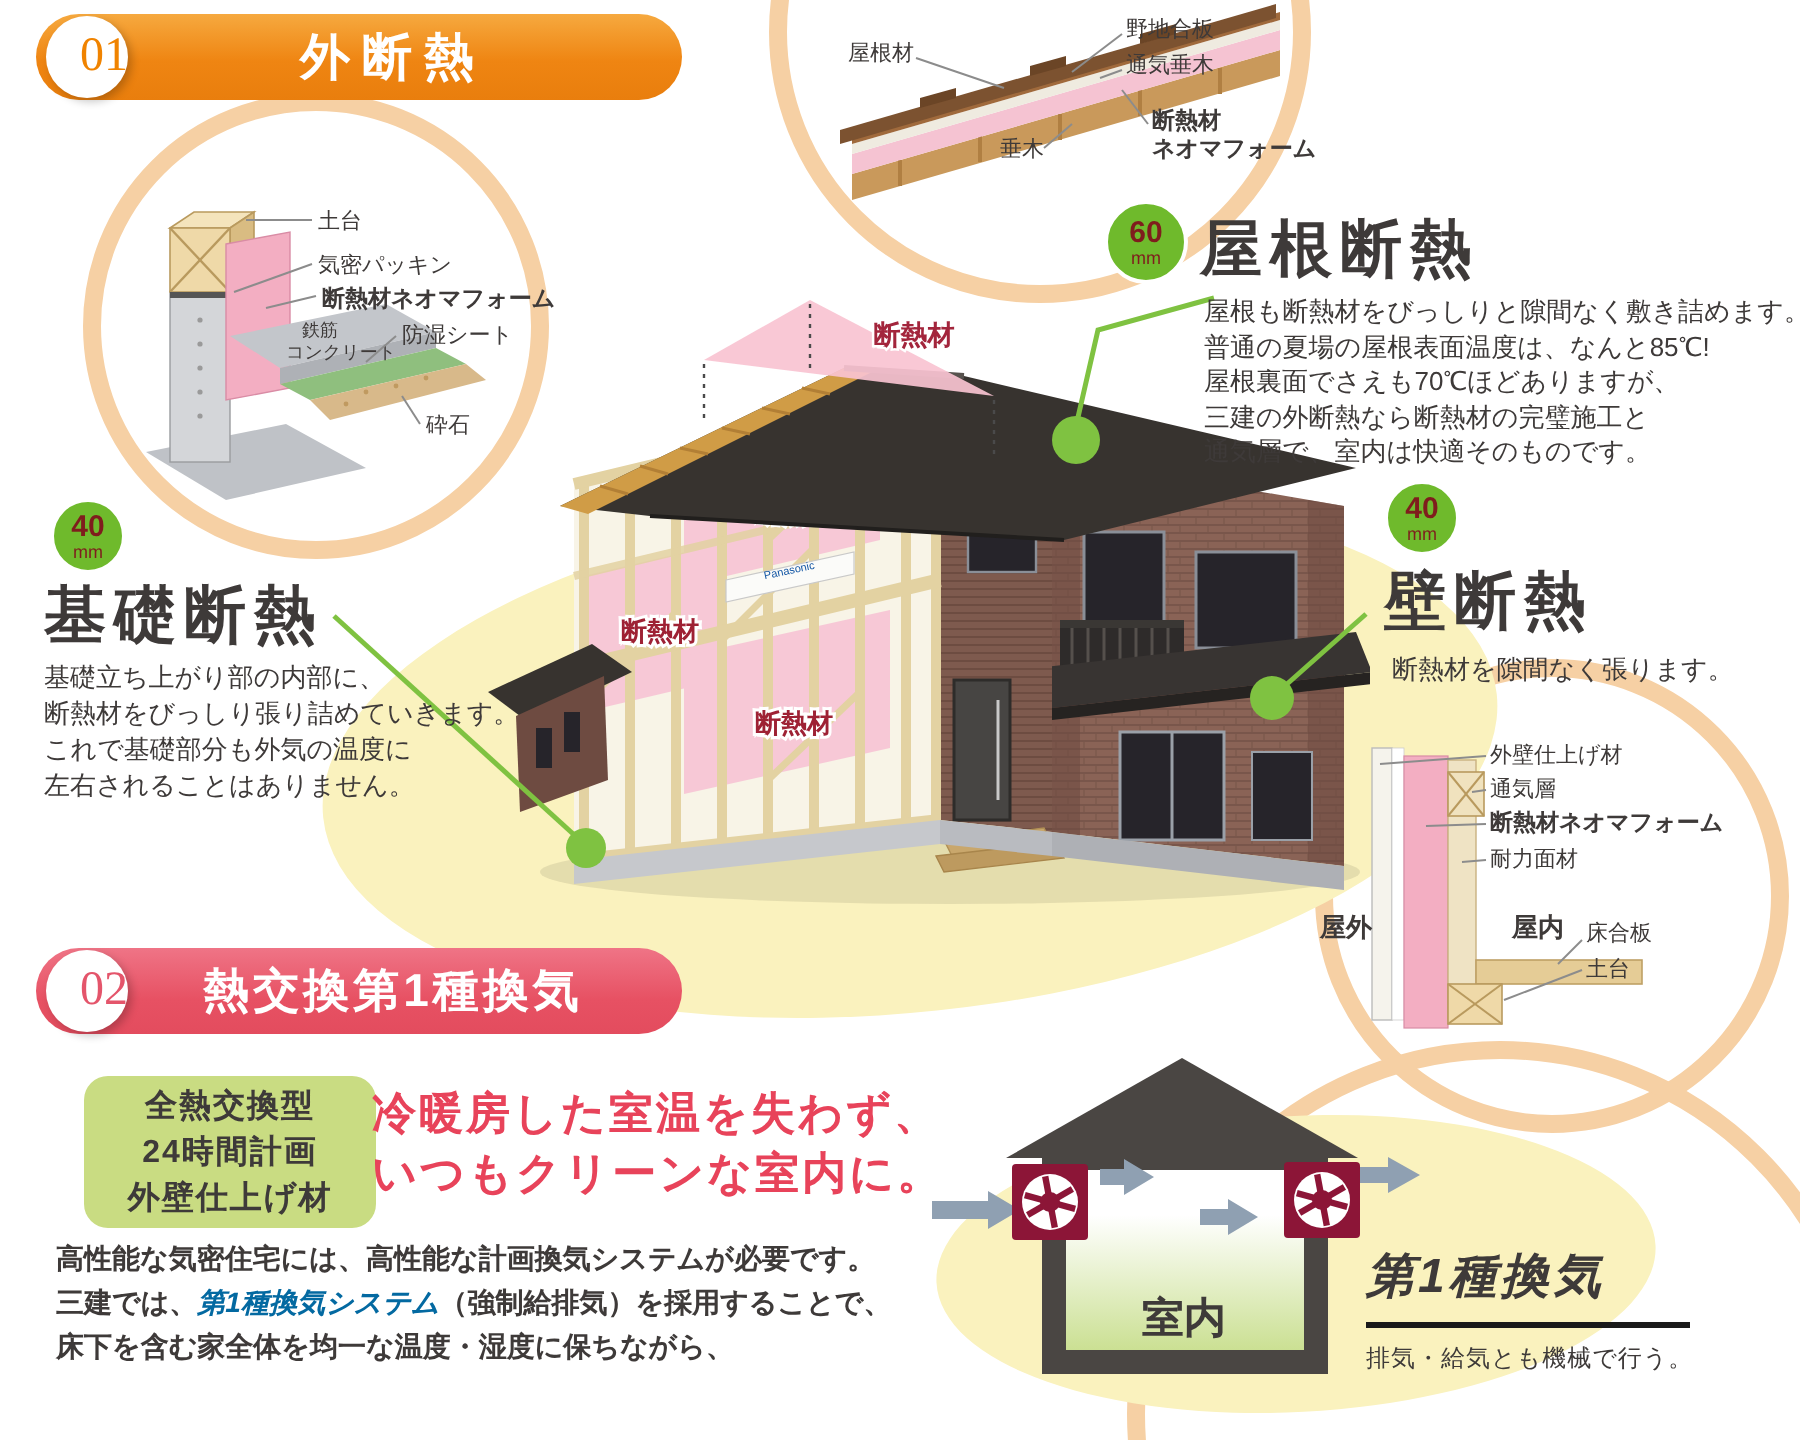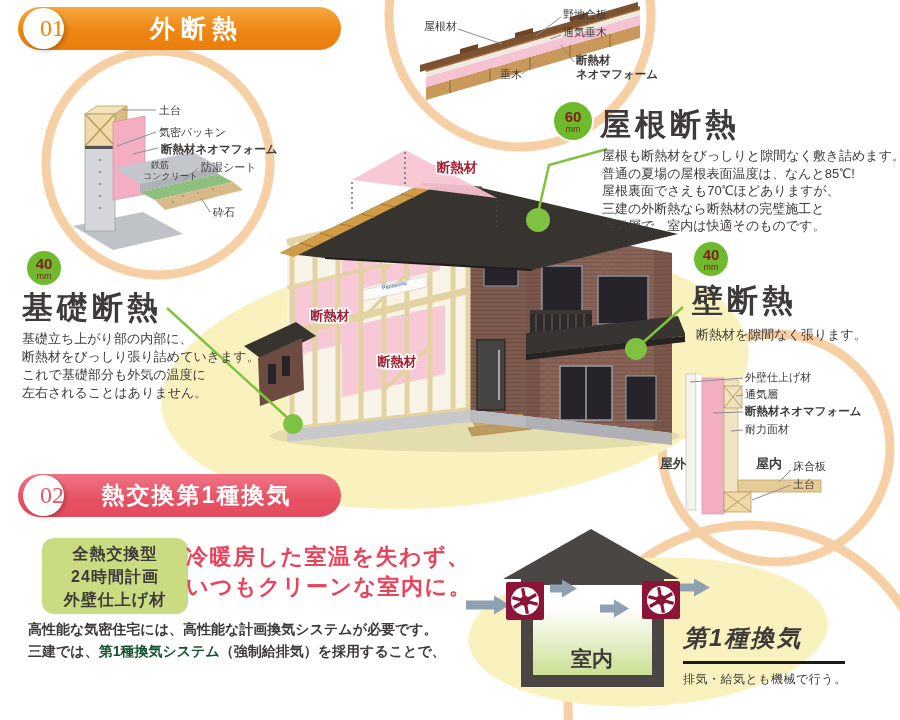--- a/index.html
+++ b/index.html
@@ -35,21 +35,21 @@
   .body-text { position:absolute; font-size:13px; line-height:18px; color:#3E3A39; z-index:6; white-space:nowrap; }
 
   
   .sys-box { position:absolute; left:42px; top:538px; width:146px; height:76px; background:#C9DC82;
             border-radius:12px; display:flex; flex-direction:column; align-items:center; justify-content:center;
             font-weight:bold; font-size:16px; line-height:23px; letter-spacing:1px; color:#3E3A39; z-index:6; }
   .catch { position:absolute; left:186px; top:542px; color:#E8435A; font-size:22px; font-weight:bold;
             line-height:30px; letter-spacing:1.5px; z-index:6; white-space:nowrap; }
   .paragraph { position:absolute; left:28px; top:618px; font-size:14px; line-height:22px;
             font-weight:bold; color:#3E3A39; z-index:6; white-space:nowrap; }
-  .red-inline { color:#14532d; }
+  .red-inline { color:#0369a1;font-style:italic; }
   .vtype { position:absolute; left:683px; top:622px; z-index:6; }
   .vtype .vh { font-size:24px; font-weight:bold; letter-spacing:2px; padding-bottom:7px;
             border-bottom:3px solid #1A1A1A; width:162px;font-style:italic; }
   .vtype .vd { font-size:12px; margin-top:7px; letter-spacing:0.5px; white-space:nowrap; }
 
   
   .dlabel  { font-size:11px; fill:#3E3A39; }
   .dlabel-b{ font-size:11.5px; font-weight:bold; fill:#3E3A39; }
   .dlabel-big { font-size:13px; font-weight:bold; fill:#3E3A39; }
   .leader { stroke:#8C8C8C; stroke-width:1; fill:none; }
@@ -333,20 +333,21 @@
   </div>
 
   <div class="catch">
     <div>冷暖房した室温を失わず、</div>
     <div>いつもクリーンな室内に。</div>
   </div>
 
   <div class="paragraph">
     <div><span>高性能な気密住宅には、高性能な計画換気システムが必要です。</span></div>
     <div><span>三建では、</span><span class="red-inline">第1種換気システム</span><span>（強制給排気）を採用することで、</span></div>
+    <div><span>床下を含む家全体を均一な温度・湿度に保ちながら、</span></div>
   </div>
 
   <svg class="abs z3" style="left:458px;top:525px" width="268" height="178" viewBox="0 0 268 178">
     <defs>
       <linearGradient id="roomGrad" x1="0" y1="0" x2="0" y2="1">
         <stop offset="0.25" stop-color="#FFFFFF"></stop>
         <stop offset="1" stop-color="#CBE093"></stop>
       </linearGradient>
     </defs>
     <polygon points="45,54 133,4 221,54" fill="#4A4643"></polygon>

